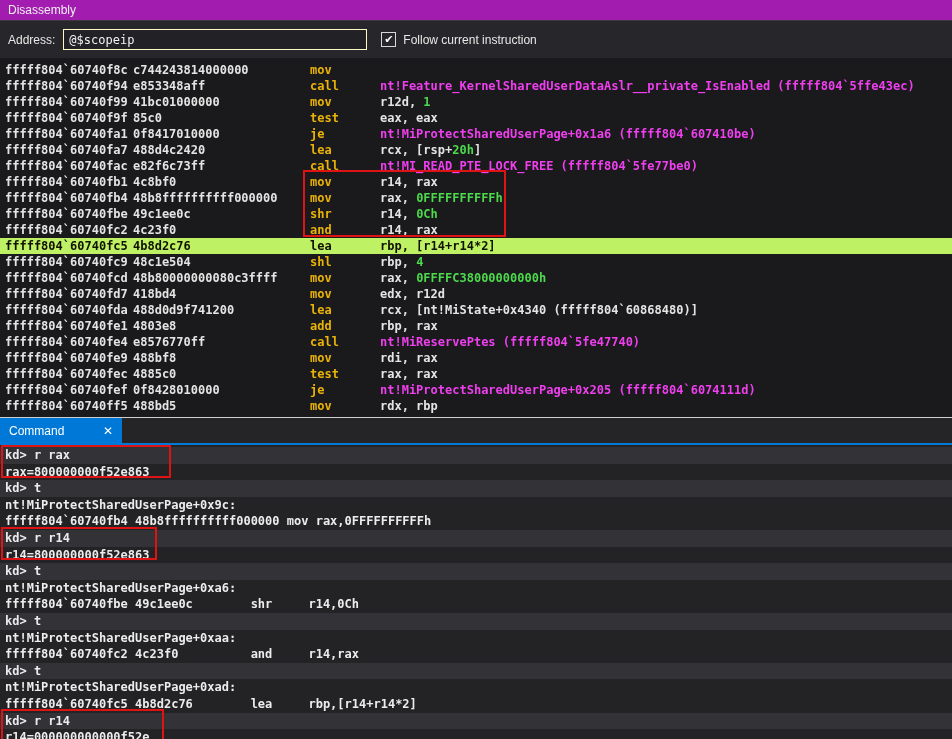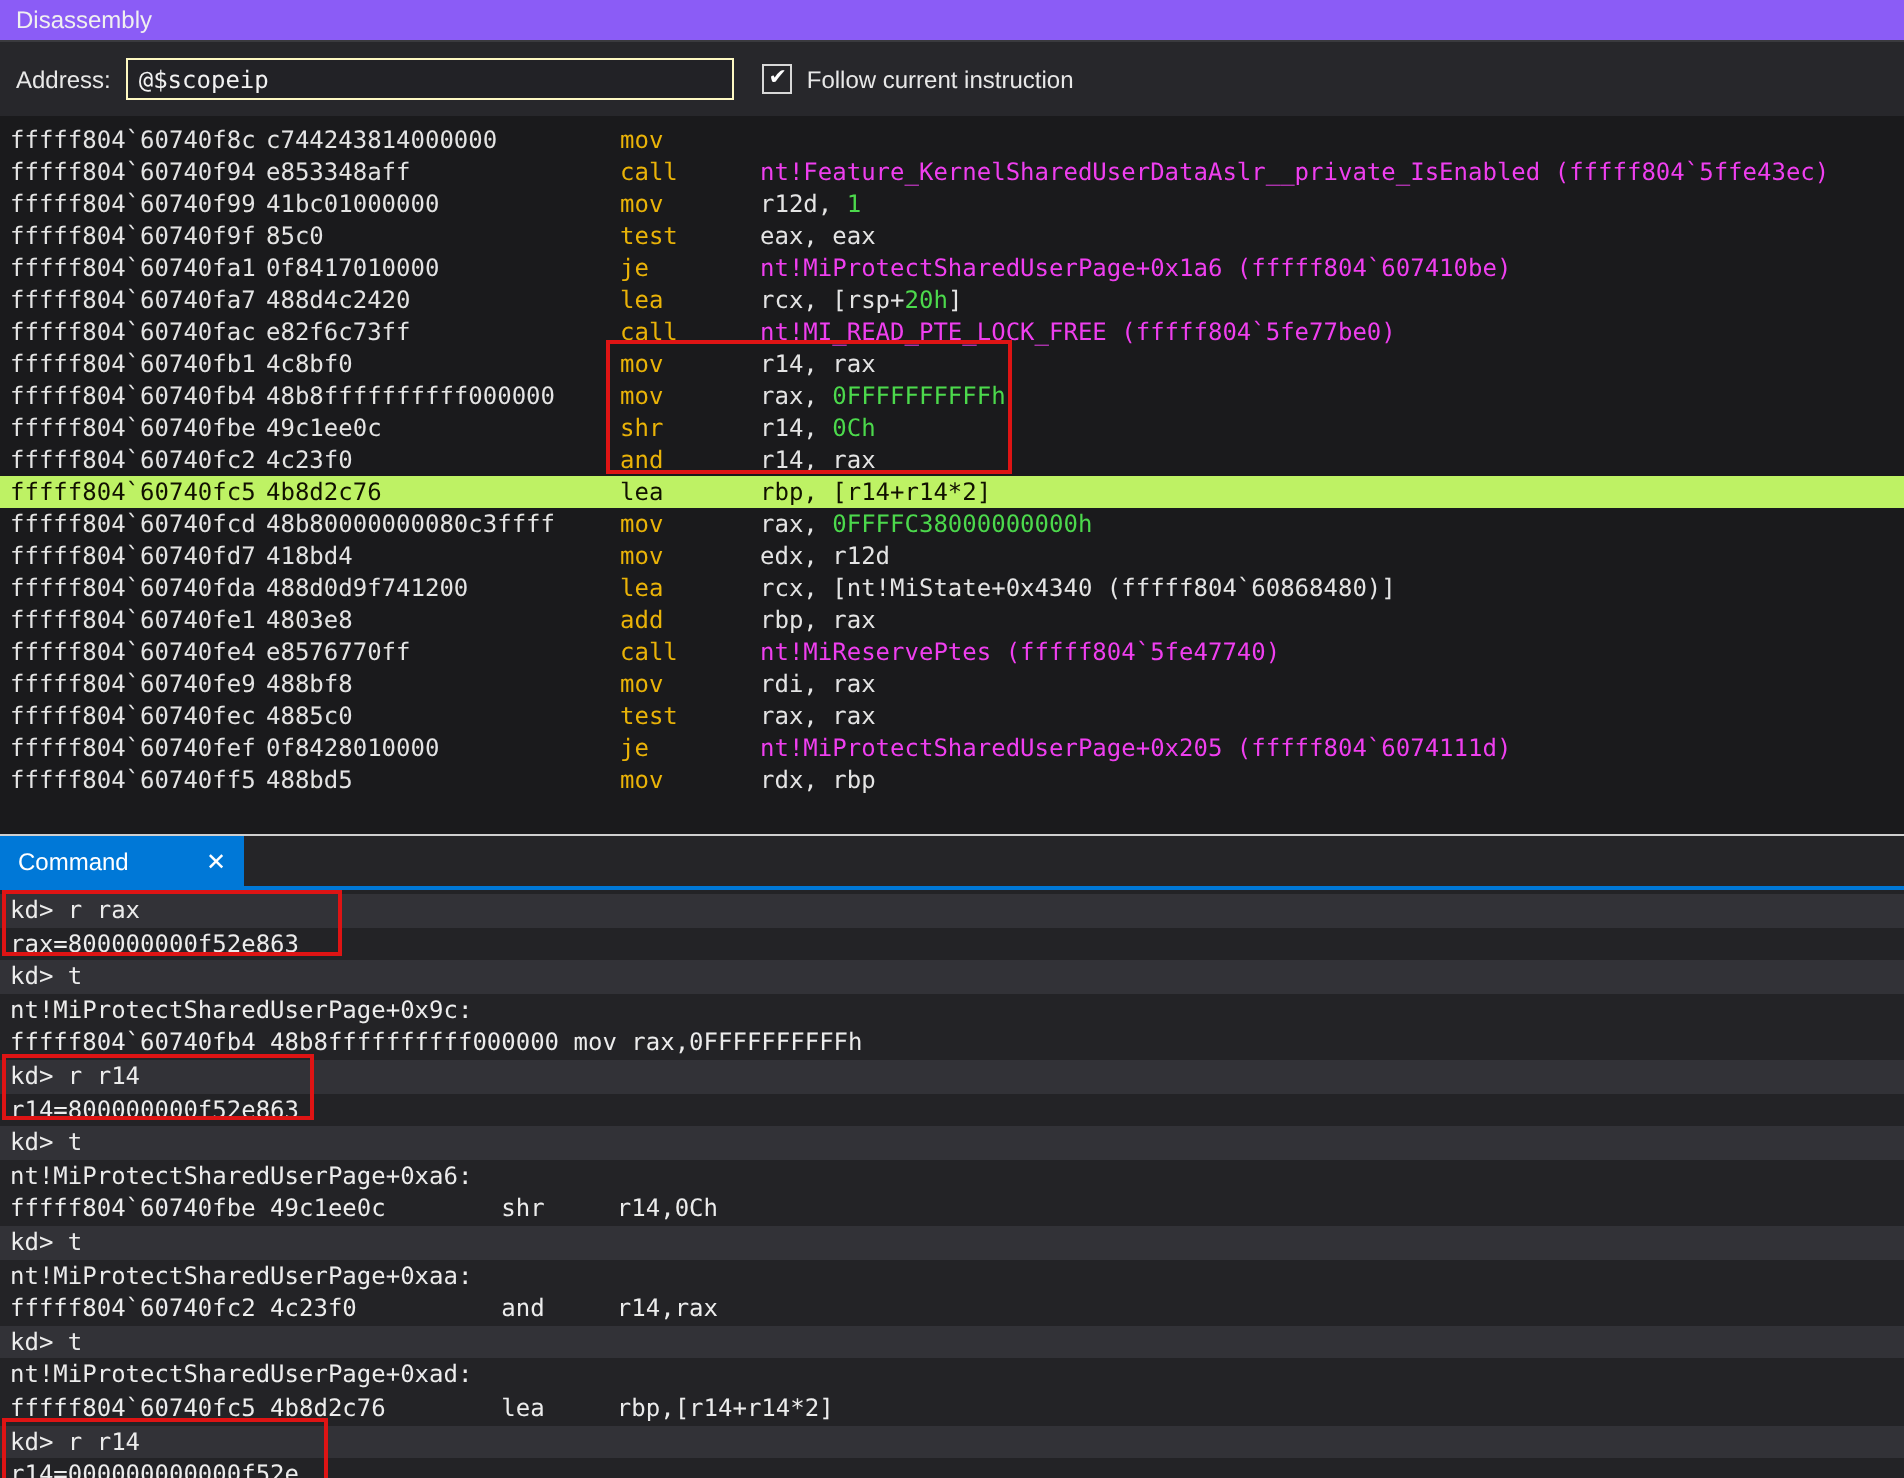--- a/index.html
+++ b/index.html
@@ -2,25 +2,25 @@
 <html><head>
 <meta charset="utf-8">
 <style>
   html,body{margin:0;padding:0;}
   body{
     width:952px;height:739px;overflow:hidden;position:relative;
     background:#1f1f22;
     font-family:"Liberation Sans",sans-serif;
     -webkit-font-smoothing:antialiased;
   }
-  .mono{font-family:"DejaVu Sans Mono","Liberation Mono",monospace;}
+  .mono{font-family:"DejaVu Sans Mono","Liberation Mono",monospace;font-weight:bold;}
 
   
   .disasm-titlebar{
-    height:20px;background:#8b5cf6;color:#f0f0f0;font-size:12px;
+    height:20px;background:#a21caf;color:#f0f0f0;font-size:12px;
     display:flex;align-items:center;padding-left:8px;border-bottom:1px solid #3a3a3e;
   }
   .disasm-toolbar{
     height:37px;background:#27272b;display:flex;align-items:center;
     font-size:12px;color:#e8e8e8;
   }
   .addr-label{margin-left:8px;margin-right:8px;}
   .addr-input{
     width:292px;height:17px;background:#222226;border:1px solid #fef9c3;
     color:#f2f2f2;font-size:12px;padding:1px 5px;outline:none;
@@ -103,20 +103,21 @@
       <div class="drow"><span class="col-addr">fffff804`60740f99</span><span class="col-bytes">41bc01000000</span><span class="col-mn">mov</span><span class="col-ops"><span class="c-w">r12d, </span><span class="c-g">1</span></span></div>
       <div class="drow"><span class="col-addr">fffff804`60740f9f</span><span class="col-bytes">85c0</span><span class="col-mn">test</span><span class="col-ops"><span class="c-w">eax, eax</span></span></div>
       <div class="drow"><span class="col-addr">fffff804`60740fa1</span><span class="col-bytes">0f8417010000</span><span class="col-mn">je</span><span class="col-ops"><span class="c-m">nt!MiProtectSharedUserPage+0x1a6 (fffff804`607410be)</span></span></div>
       <div class="drow"><span class="col-addr">fffff804`60740fa7</span><span class="col-bytes">488d4c2420</span><span class="col-mn">lea</span><span class="col-ops"><span class="c-w">rcx, [rsp+</span><span class="c-g">20h</span><span class="c-w">]</span></span></div>
       <div class="drow"><span class="col-addr">fffff804`60740fac</span><span class="col-bytes">e82f6c73ff</span><span class="col-mn">call</span><span class="col-ops"><span class="c-m">nt!MI_READ_PTE_LOCK_FREE (fffff804`5fe77be0)</span></span></div>
       <div class="drow"><span class="col-addr">fffff804`60740fb1</span><span class="col-bytes">4c8bf0</span><span class="col-mn">mov</span><span class="col-ops"><span class="c-w">r14, rax</span></span></div>
       <div class="drow"><span class="col-addr">fffff804`60740fb4</span><span class="col-bytes">48b8ffffffffff000000</span><span class="col-mn">mov</span><span class="col-ops"><span class="c-w">rax, </span><span class="c-g">0FFFFFFFFFFh</span></span></div>
       <div class="drow"><span class="col-addr">fffff804`60740fbe</span><span class="col-bytes">49c1ee0c</span><span class="col-mn">shr</span><span class="col-ops"><span class="c-w">r14, </span><span class="c-g">0Ch</span></span></div>
       <div class="drow"><span class="col-addr">fffff804`60740fc2</span><span class="col-bytes">4c23f0</span><span class="col-mn">and</span><span class="col-ops"><span class="c-w">r14, rax</span></span></div>
       <div class="drow hl"><span class="col-addr">fffff804`60740fc5</span><span class="col-bytes">4b8d2c76</span><span class="col-mn">lea</span><span class="col-ops"><span class="c-w">rbp, [r14+r14*2]</span></span></div>
+      <div class="drow"><span class="col-addr">fffff804`60740fc9</span><span class="col-bytes">48c1e504</span><span class="col-mn">shl</span><span class="col-ops"><span class="c-w">rbp, </span><span class="c-g">4</span></span></div>
       <div class="drow"><span class="col-addr">fffff804`60740fcd</span><span class="col-bytes">48b80000000080c3ffff</span><span class="col-mn">mov</span><span class="col-ops"><span class="c-w">rax, </span><span class="c-g">0FFFFC38000000000h</span></span></div>
       <div class="drow"><span class="col-addr">fffff804`60740fd7</span><span class="col-bytes">418bd4</span><span class="col-mn">mov</span><span class="col-ops"><span class="c-w">edx, r12d</span></span></div>
       <div class="drow"><span class="col-addr">fffff804`60740fda</span><span class="col-bytes">488d0d9f741200</span><span class="col-mn">lea</span><span class="col-ops"><span class="c-w">rcx, [nt!MiState+0x4340 (fffff804`60868480)]</span></span></div>
       <div class="drow"><span class="col-addr">fffff804`60740fe1</span><span class="col-bytes">4803e8</span><span class="col-mn">add</span><span class="col-ops"><span class="c-w">rbp, rax</span></span></div>
       <div class="drow"><span class="col-addr">fffff804`60740fe4</span><span class="col-bytes">e8576770ff</span><span class="col-mn">call</span><span class="col-ops"><span class="c-m">nt!MiReservePtes (fffff804`5fe47740)</span></span></div>
       <div class="drow"><span class="col-addr">fffff804`60740fe9</span><span class="col-bytes">488bf8</span><span class="col-mn">mov</span><span class="col-ops"><span class="c-w">rdi, rax</span></span></div>
       <div class="drow"><span class="col-addr">fffff804`60740fec</span><span class="col-bytes">4885c0</span><span class="col-mn">test</span><span class="col-ops"><span class="c-w">rax, rax</span></span></div>
       <div class="drow"><span class="col-addr">fffff804`60740fef</span><span class="col-bytes">0f8428010000</span><span class="col-mn">je</span><span class="col-ops"><span class="c-m">nt!MiProtectSharedUserPage+0x205 (fffff804`6074111d)</span></span></div>
       <div class="drow"><span class="col-addr">fffff804`60740ff5</span><span class="col-bytes">488bd5</span><span class="col-mn">mov</span><span class="col-ops"><span class="c-w">rdx, rbp</span></span></div>
     </div>

